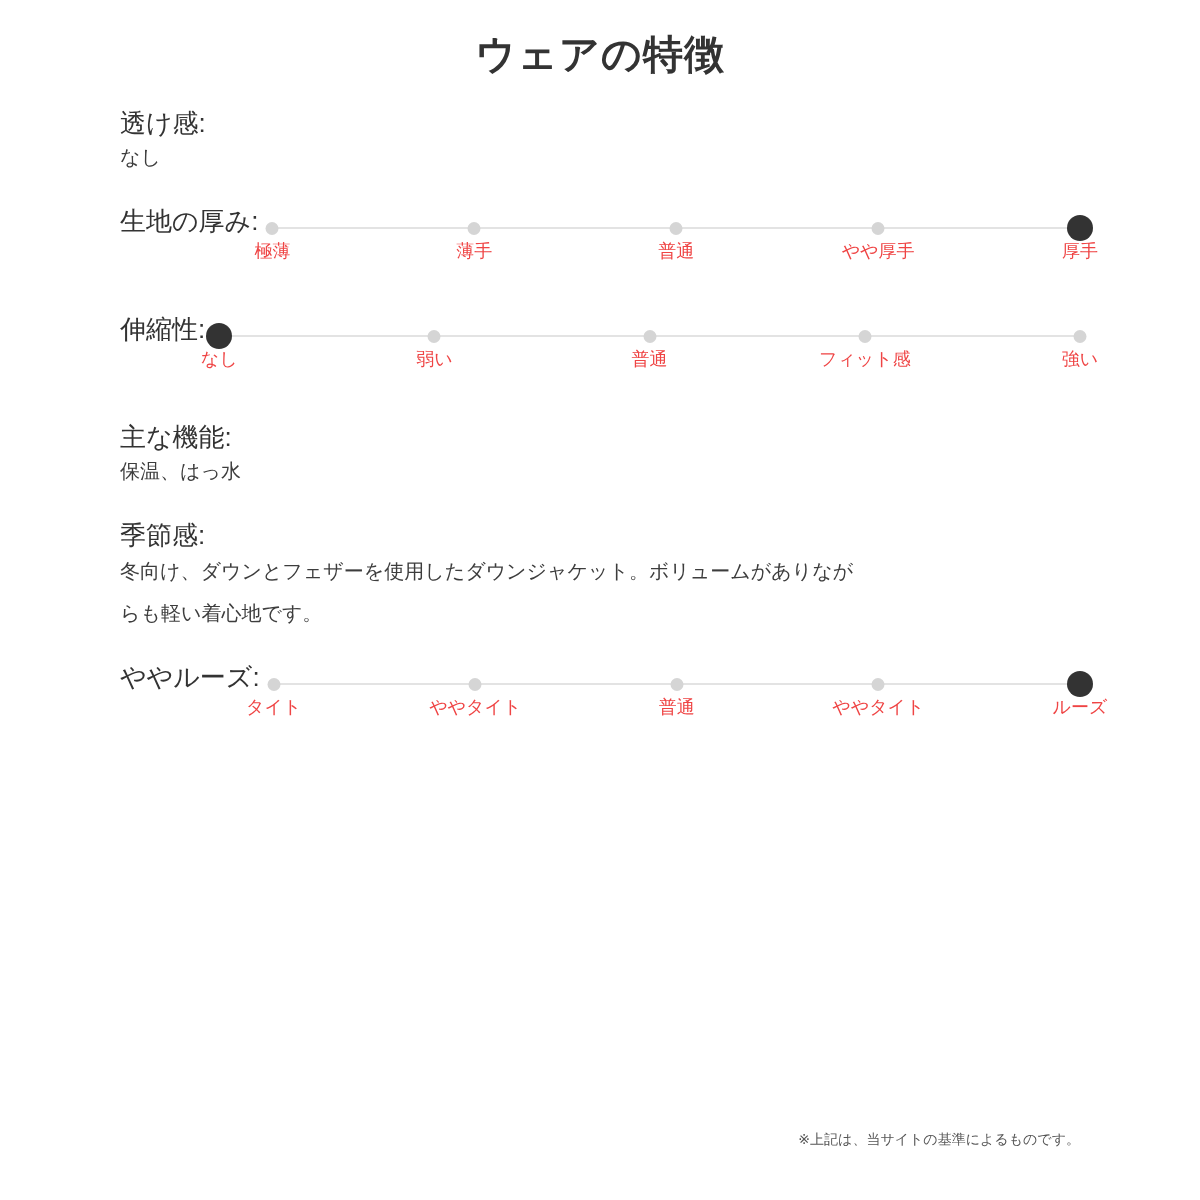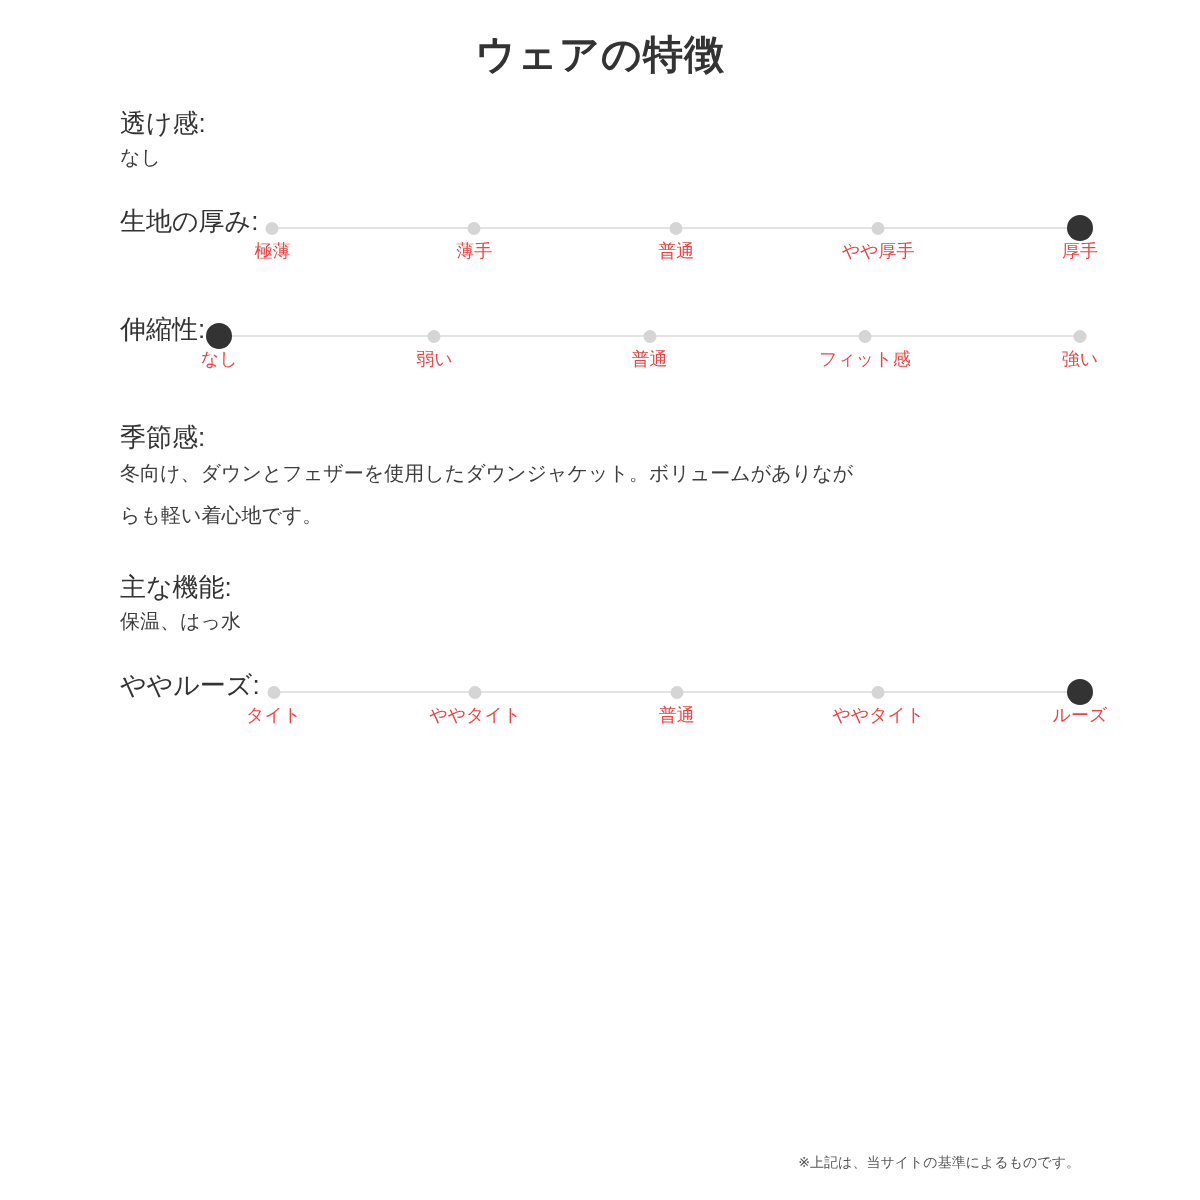--- a/index.html
+++ b/index.html
@@ -101,21 +101,21 @@
     top: 36px;
     transform: translateX(-50%);
     font-size: 18px;
     line-height: 18px;
     color: #ef4444;
     white-space: nowrap;
   }
   .footer-note {
     position: absolute;
     right: 120px;
-    bottom: 28px;
+    bottom: 51px;
     font-size: 14px;
     color: #555555;
   }
 </style>
 </head>
 <body>
 
 <div class="page">
   <div class="content">
 
@@ -175,29 +175,29 @@
             <span class="dot"></span>
             <span class="stop-label">フィット感</span>
           </div>
           <div class="stop" style="left: 100%;">
             <span class="dot"></span>
             <span class="stop-label">強い</span>
           </div>
         </div>
     </div>
 
+    <div class="section" style="margin-top:44px;">
+      <h2 class="sec-heading">主な機能:</h2>
+      <p class="sec-value">保温、はっ水</p>
+    </div>
+
     <div class="section">
       <h2 class="sec-heading">季節感:</h2>
       <p class="sec-line">冬向け、ダウンとフェザーを使用したダウンジャケット。ボリュームがありなが</p>
       <p class="sec-line">らも軽い着心地です。</p>
-    </div>
-
-    <div class="section" style="margin-top:44px;">
-      <h2 class="sec-heading">主な機能:</h2>
-      <p class="sec-value">保温、はっ水</p>
     </div>
 
     <div class="section-slider scale-row">
       <h2 class="sec-heading">ややルーズ:</h2>
       <div class="scale">
         <div class="scale-track"></div>
       <div class="stop" style="left: 0%;">
             <span class="dot"></span>
             <span class="stop-label">タイト</span>
           </div>

